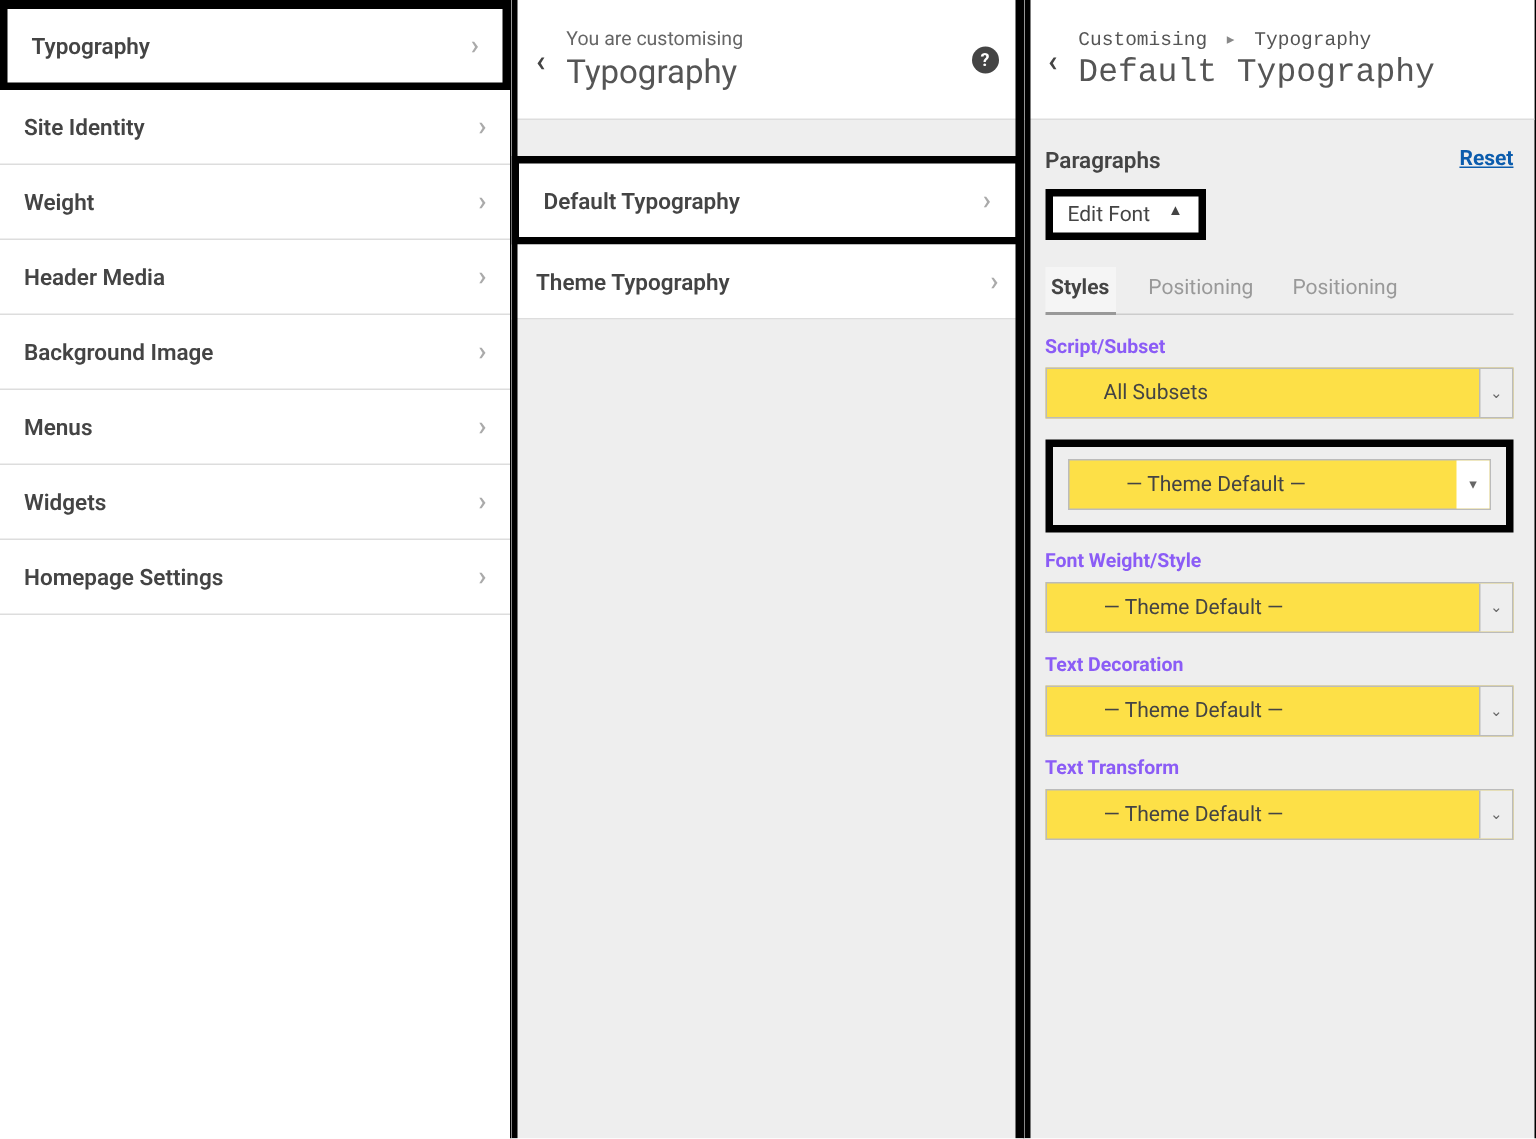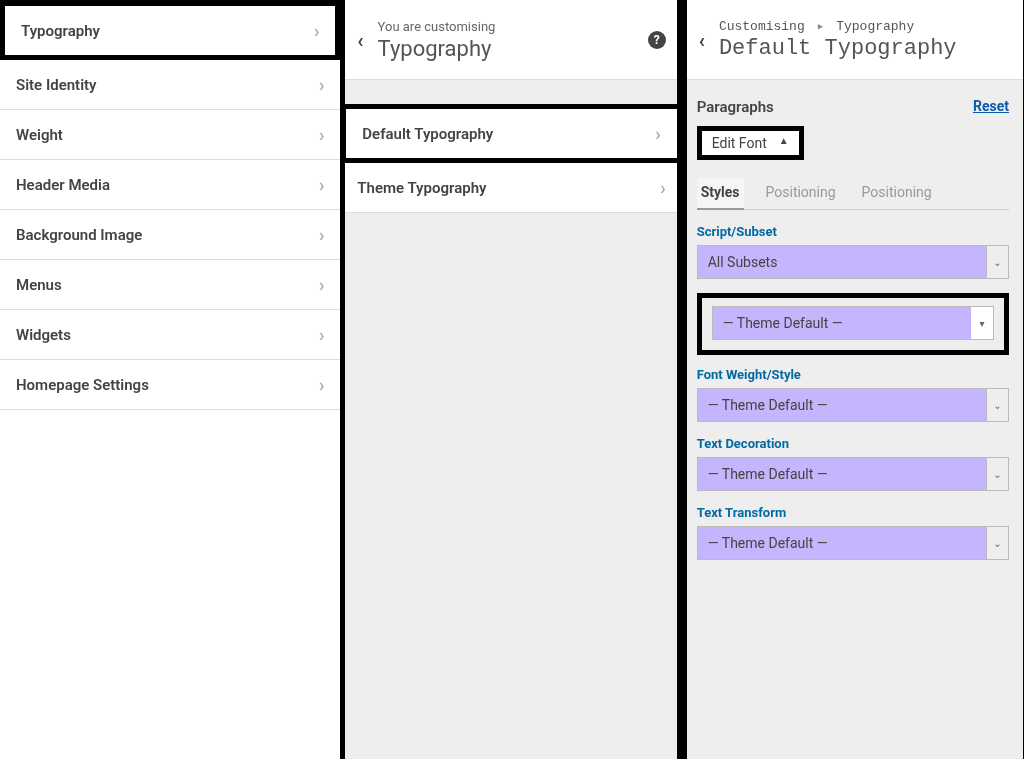--- a/index.html
+++ b/index.html
@@ -142,27 +142,28 @@
       cursor: pointer;
     }
     .tab.active {
       color: #444;
       font-weight: 700;
       border-bottom: 2px solid #999;
       margin-bottom: -1px;
       background: #f5f5f5;
     }
     .field { margin-bottom: 14px; }
-    .field-label { font-size: 13px; font-weight: 700; color: #0369a1; margin-bottom: 6px; display:block;}
+    .field-label { font-size: 13px; font-weight: 700; color: #8b5cf6; margin-bottom: 6px; display:block;}
     .select-wrap {
       display: flex;
-      background: #c4b5fd;
+      background: #fde047;
       border: 1px solid #bbb;
       height: 34px;
       align-items: center;
+      padding-left: 28px;
     }
     .select-val {
       flex: 1;
       padding: 0 10px;
       font-size: 14px;
       color: #444;
     }
     .select-btn {
       width: 22px;
       height: 100%;

